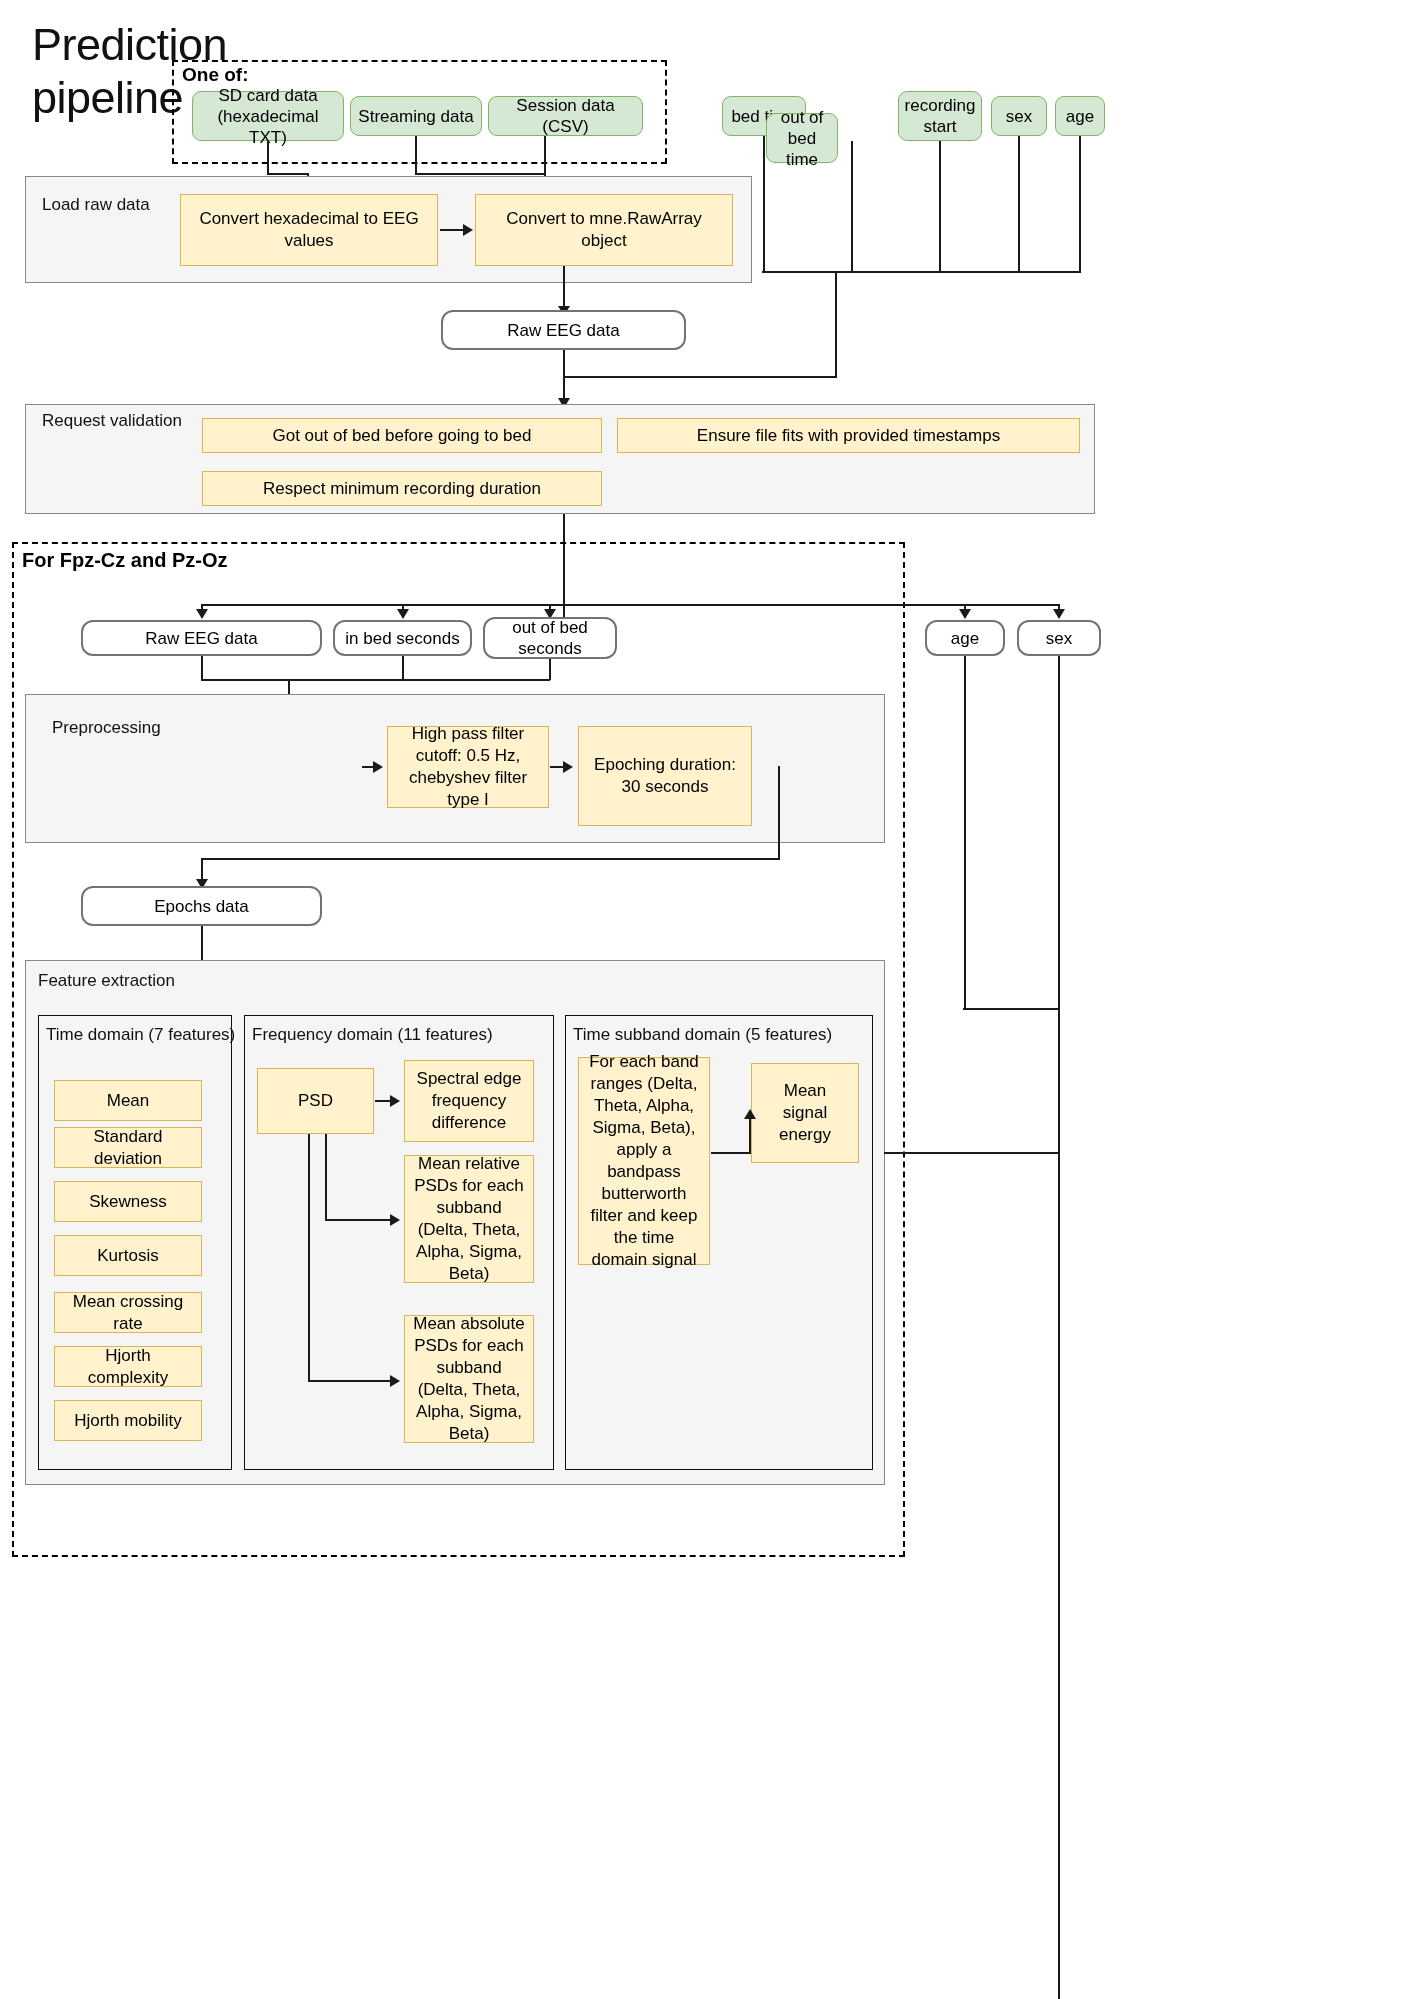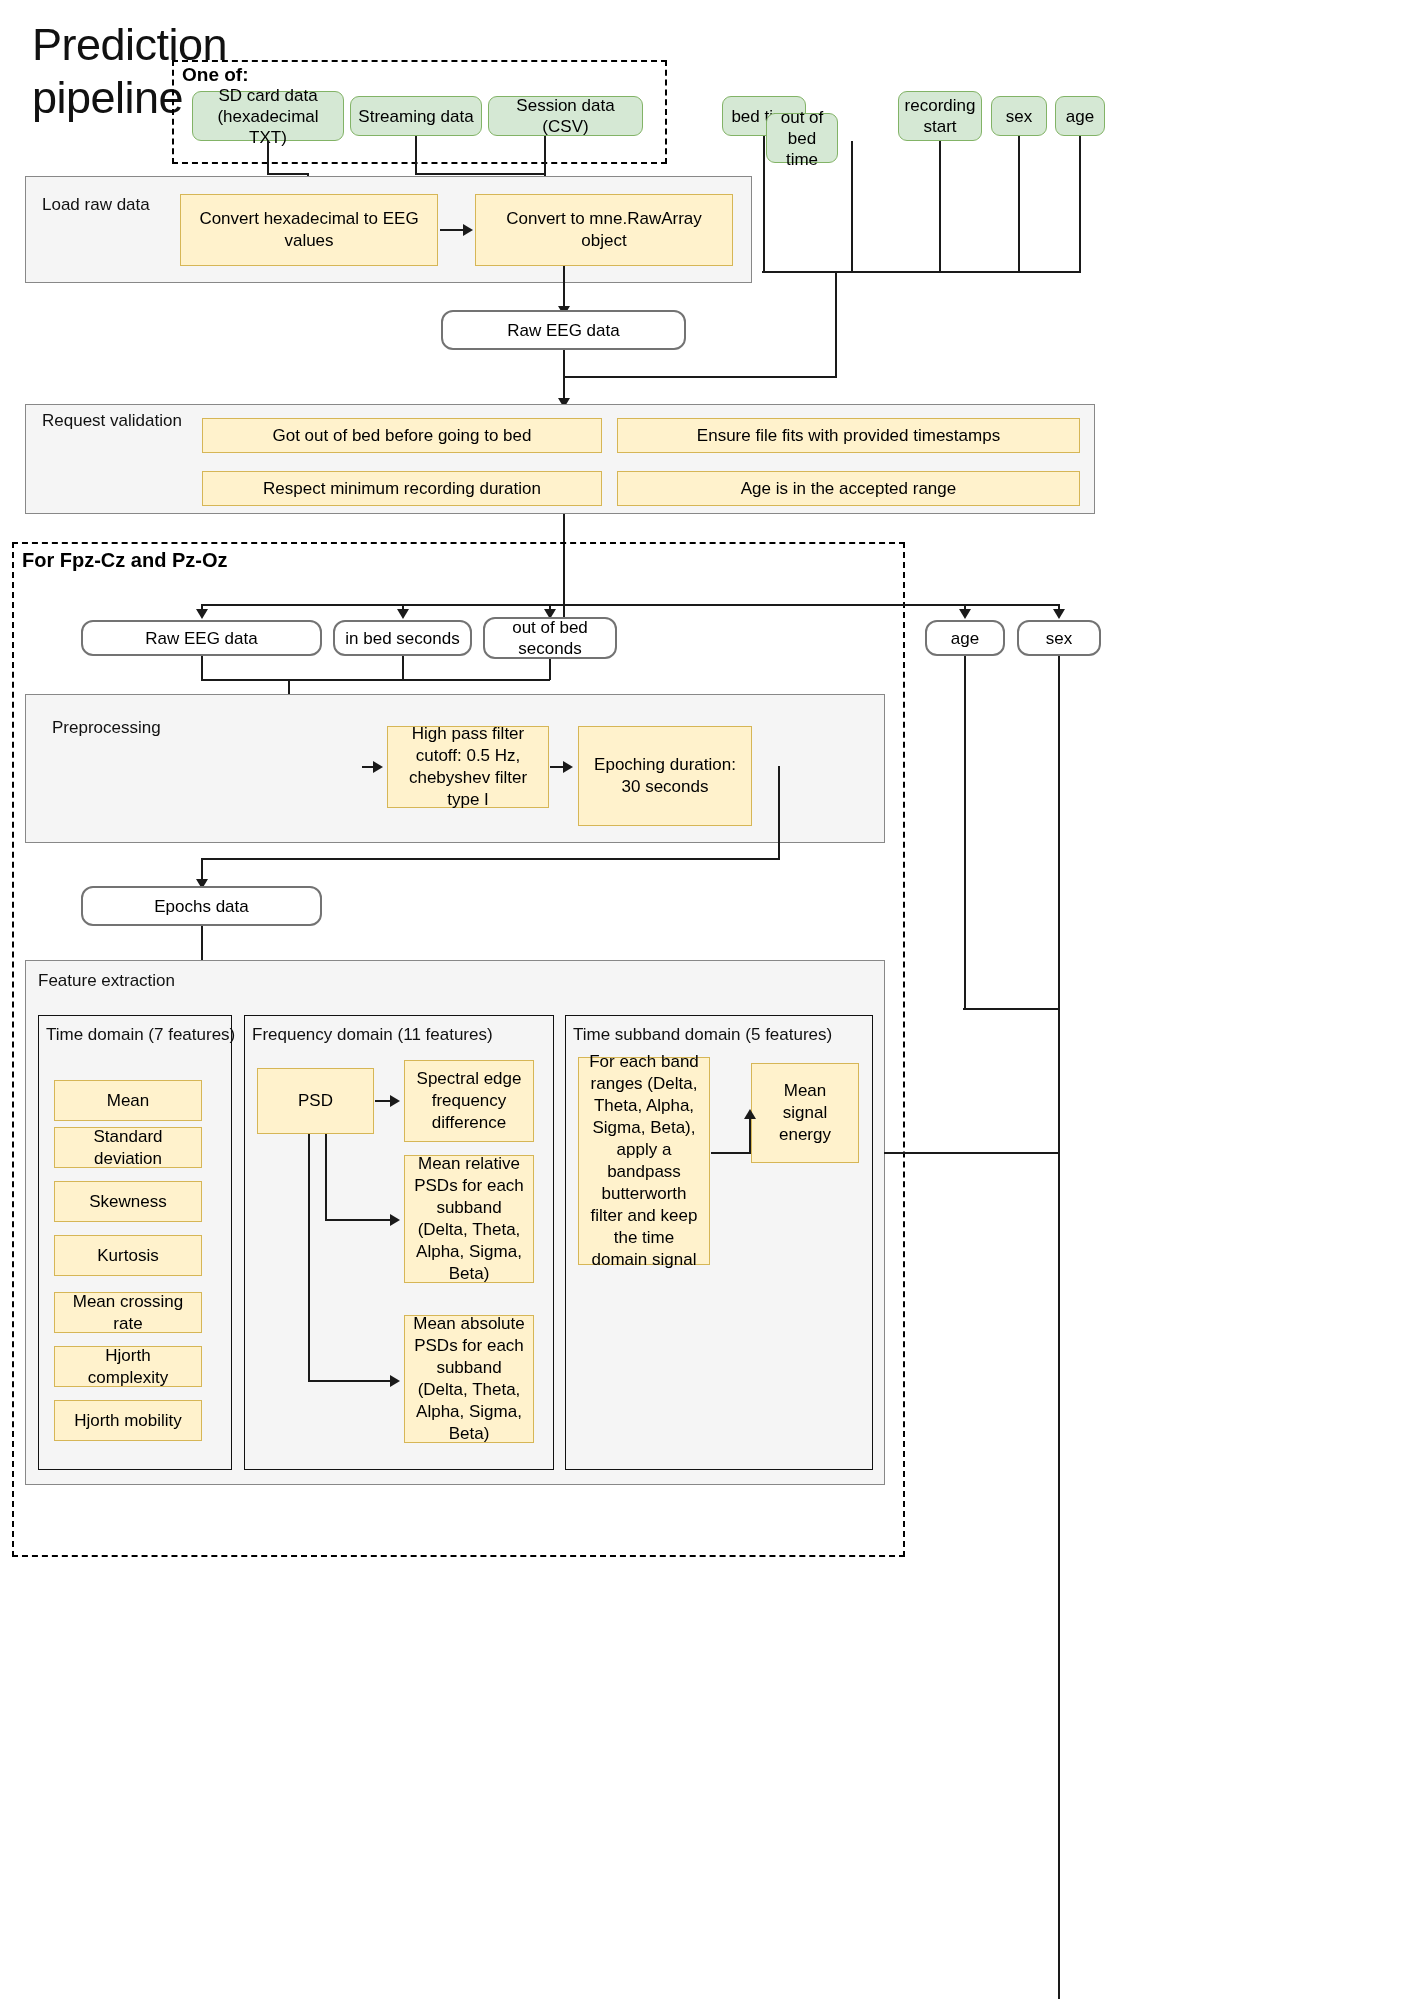--- a/index.html
+++ b/index.html
@@ -193,23 +193,20 @@
   <div class="panel-label" style="left:42px;top:410px;">Request validation</div>
 
   <div class="abs node orange" style="left:202px;top:418px;width:400px;height:35px;">
     <span>Got out of bed before going to bed</span>
   </div>
   <div class="abs node orange" style="left:617px;top:418px;width:463px;height:35px;">
     <span>Ensure file fits with provided timestamps</span>
   </div>
   <div class="abs node orange" style="left:202px;top:471px;width:400px;height:35px;">
     <span>Respect minimum recording duration</span>
-  </div>
-  <div class="abs node orange" style="left:617px;top:471px;width:463px;height:35px;">
-    <span>Age is in the accepted range</span>
   </div>
 
   <div class="ln-v" style="left:563px;top:514px;height:104px;"></div>
 
   <div class="abs dashed" style="left:12px;top:542px;width:893px;height:1015px;"></div>
   <div class="dashed-label" style="left:22px;top:549px;font-size:20px;">For Fpz-Cz and Pz-Oz</div>
 
   <div class="ln-h" style="left:201px;top:604px;width:858px;"></div>
   <div class="ln-v" style="left:201px;top:604px;height:9px;"></div>
   <div class="arrow-d" style="left:196px;top:609px;"></div>

